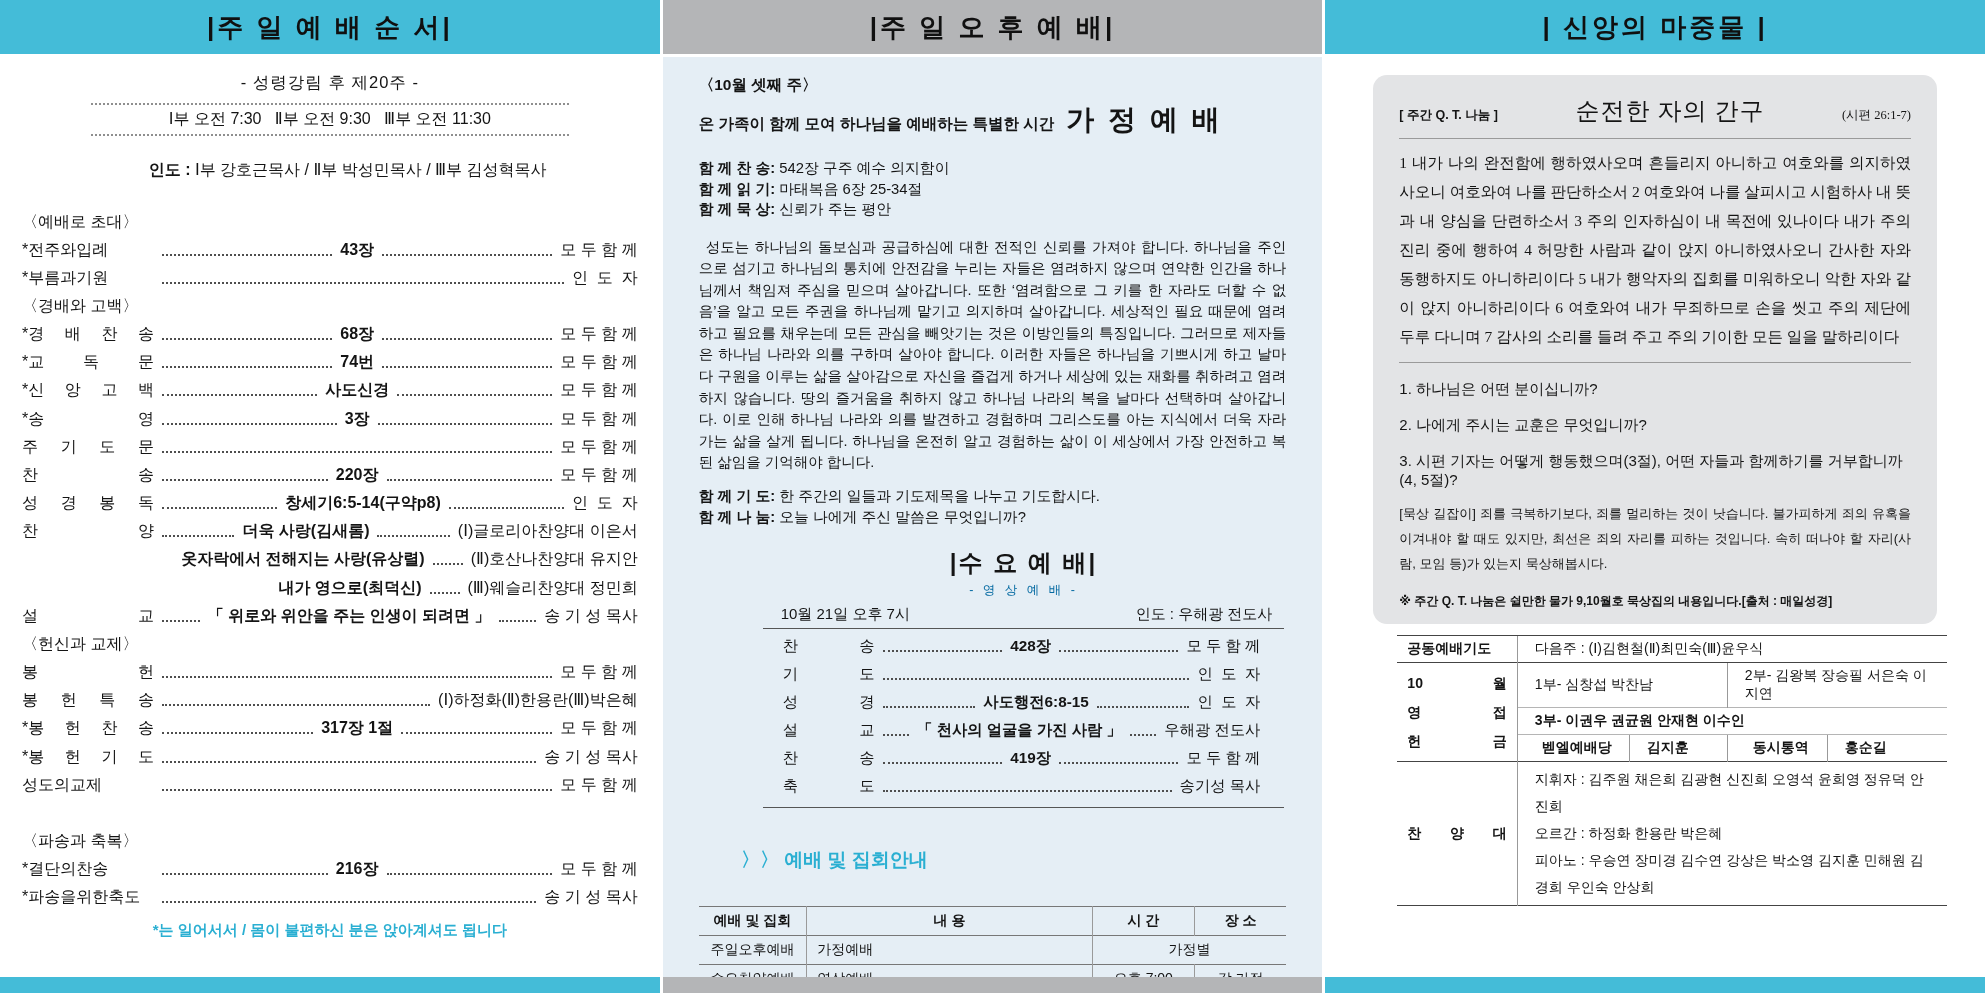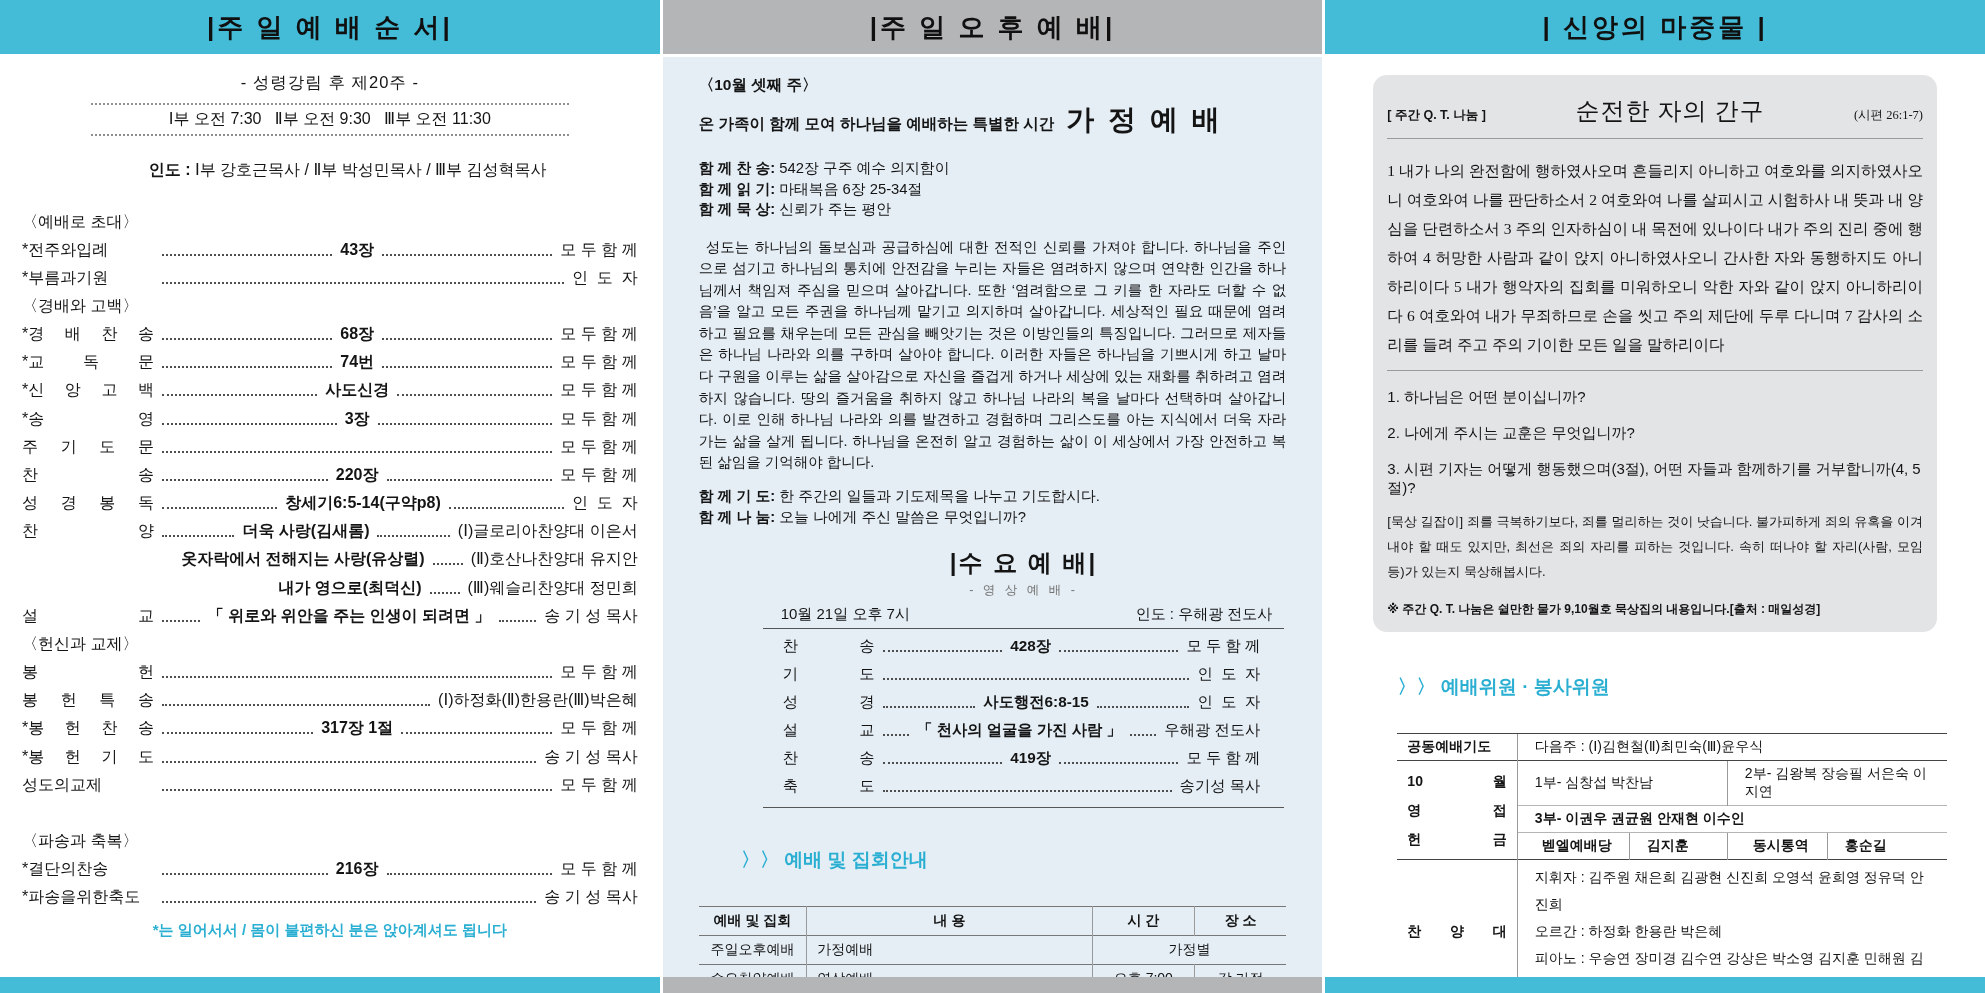--- a/index.html
+++ b/index.html
@@ -54,47 +54,47 @@
   .introline{margin-top:5px;display:flex;align-items:baseline;gap:12px;}
   .intro{font-weight:700;font-size:15.5px;}
   .famname{font-weight:800;font-size:28px;letter-spacing:3px;white-space:pre;}
   .fitems{margin-top:19px;}
   .fitem{line-height:20.5px;font-size:14.8px;}
   .flabel{font-weight:700;white-space:pre;}
   .fbody{margin-top:17px;line-height:21.6px;text-align:justify;text-indent:7px;font-size:14.5px;}
   .fshare{margin-top:12px;}
   .wed{margin:20px 2px 0 64px;}
   .wtitle{text-align:center;font-size:24px;font-weight:700;letter-spacing:2px;white-space:pre;}
-  .wsub{text-align:center;font-size:12.5px;letter-spacing:3px;margin-top:3px;white-space:pre;color:#737373;}
+  .wsub{text-align:center;font-size:12.5px;letter-spacing:3px;margin-top:3px;white-space:pre;color:#0369a1;}
   .whead{display:flex;justify-content:space-between;margin-top:6px;padding:0 12px 0 18px;font-size:15px;}
   .wrule{border-top:1.5px solid #555;margin-top:4px;}
   .wrows{padding:3px 24px 3px 20px;}
   .wrow{height:28px;display:flex;align-items:center;font-size:15.3px;}
   .wrow .olabel{flex:0 0 92px;}
   .gheading{margin-top:17px;color:var(--cyan-text);font-weight:700;font-size:19px;white-space:pre;}
   .gtable{width:100%;margin-top:11px;border-collapse:collapse;font-size:14px;}
   .gtable tr{border-top:1px solid #777;}
   .gtable{border-bottom:1px solid #777;}
   .gtable th,.gtable td{padding:5px 10px;height:19px;font-weight:400;}
   .gtable th{font-weight:700;text-align:center;}
   .gtable .vl{border-left:1px solid #9a9a9a;}
   .gtable .c{text-align:center;}
   .gtable .name{width:108px;text-align:center;}
   .gtable .timec{width:102px;}
   .gtable .placec{width:92px;}
 
   
   .pr-content{padding:57px 0 0;}
-  .qtbox{margin:18px 48px 0;background:var(--box-gray);border-radius:14px;padding:20px 14px 14px;}
+  .qtbox{margin:18px 48px 0;background:var(--box-gray);border-radius:14px;padding:20px 26px 14px;}
   .qthead{display:flex;align-items:baseline;}
   .qttag{flex:0 0 auto;font-size:12.5px;font-weight:700;white-space:pre;}
   .qttitle{flex:1 1 auto;text-align:center;font-size:24px;letter-spacing:1px;font-family:"Liberation Serif","DejaVu Serif",serif;}
   .qtref{flex:0 0 auto;font-size:12.5px;font-family:"Liberation Serif","DejaVu Serif",serif;}
   .qrule{border-top:1px solid #9a9a9a;margin-top:11px;}
-  .scripture{margin-top:17px;font-family:"Liberation Serif","DejaVu Serif",serif;font-size:15.5px;line-height:29px;text-align:justify;}
+  .scripture{margin-top:9px;font-family:"Liberation Serif","DejaVu Serif",serif;font-size:15.5px;line-height:29px;text-align:justify;}
   .questions{margin-top:2px;}
   .q{margin-top:17px;font-size:15px;}
   .qguide{margin-top:11px;font-size:13px;line-height:25px;text-align:justify;}
   .qguide .glabel{font-weight:400;}
   .qnote{margin-top:17px;font-size:12px;font-weight:700;}
   .cheading{margin:20px 0 0 30px;color:var(--cyan-text);font-weight:700;font-size:19px;white-space:pre;}
   .ctable{width:550px;margin:11px 0 0 72px;border-collapse:collapse;font-size:14px;border-bottom:1.5px solid #444;}
   .ctable td{padding:4px 10px;height:22px;vertical-align:middle;}
   .ctable .mrow td{border-top:1.5px solid #444;}
   .ctable .lrow td{border-top:1px solid #b5b5b5;font-weight:bold;}
@@ -446,23 +446,20 @@
 
             <div class="q">3. 시편 기자는 어떻게 행동했으며(3절), 어떤 자들과 함께하기를 거부합니까(4, 5절)?</div>
 
         </div>
         <div class="qguide">
           <span class="glabel">[묵상 길잡이]</span><span> 죄를 극복하기보다, 죄를 멀리하는 것이 낫습니다. 불가피하게 죄의 유혹을 이겨내야 할 때도 있지만, 최선은 죄의 자리를 피하는 것입니다. 속히 떠나야 할 자리(사람, 모임 등)가 있는지 묵상해봅시다.</span>
         </div>
         <div class="qnote">※ 주간 Q. T. 나눔은 쉴만한 물가 9,10월호 묵상집의 내용입니다.[출처 : 매일성경]</div>
       </div>
 
-      <div class="cheading">
-        <span>〉〉 </span><span>예배위원 · 봉사위원</span>
-      </div>
       <table class="ctable">
         <colgroup>
           <col style="width:120px">
             <col style="width:112px">
             <col>
             <col style="width:100px">
             <col style="width:120px">
         </colgroup>
         <tbody>
             <tr class="mrow">

